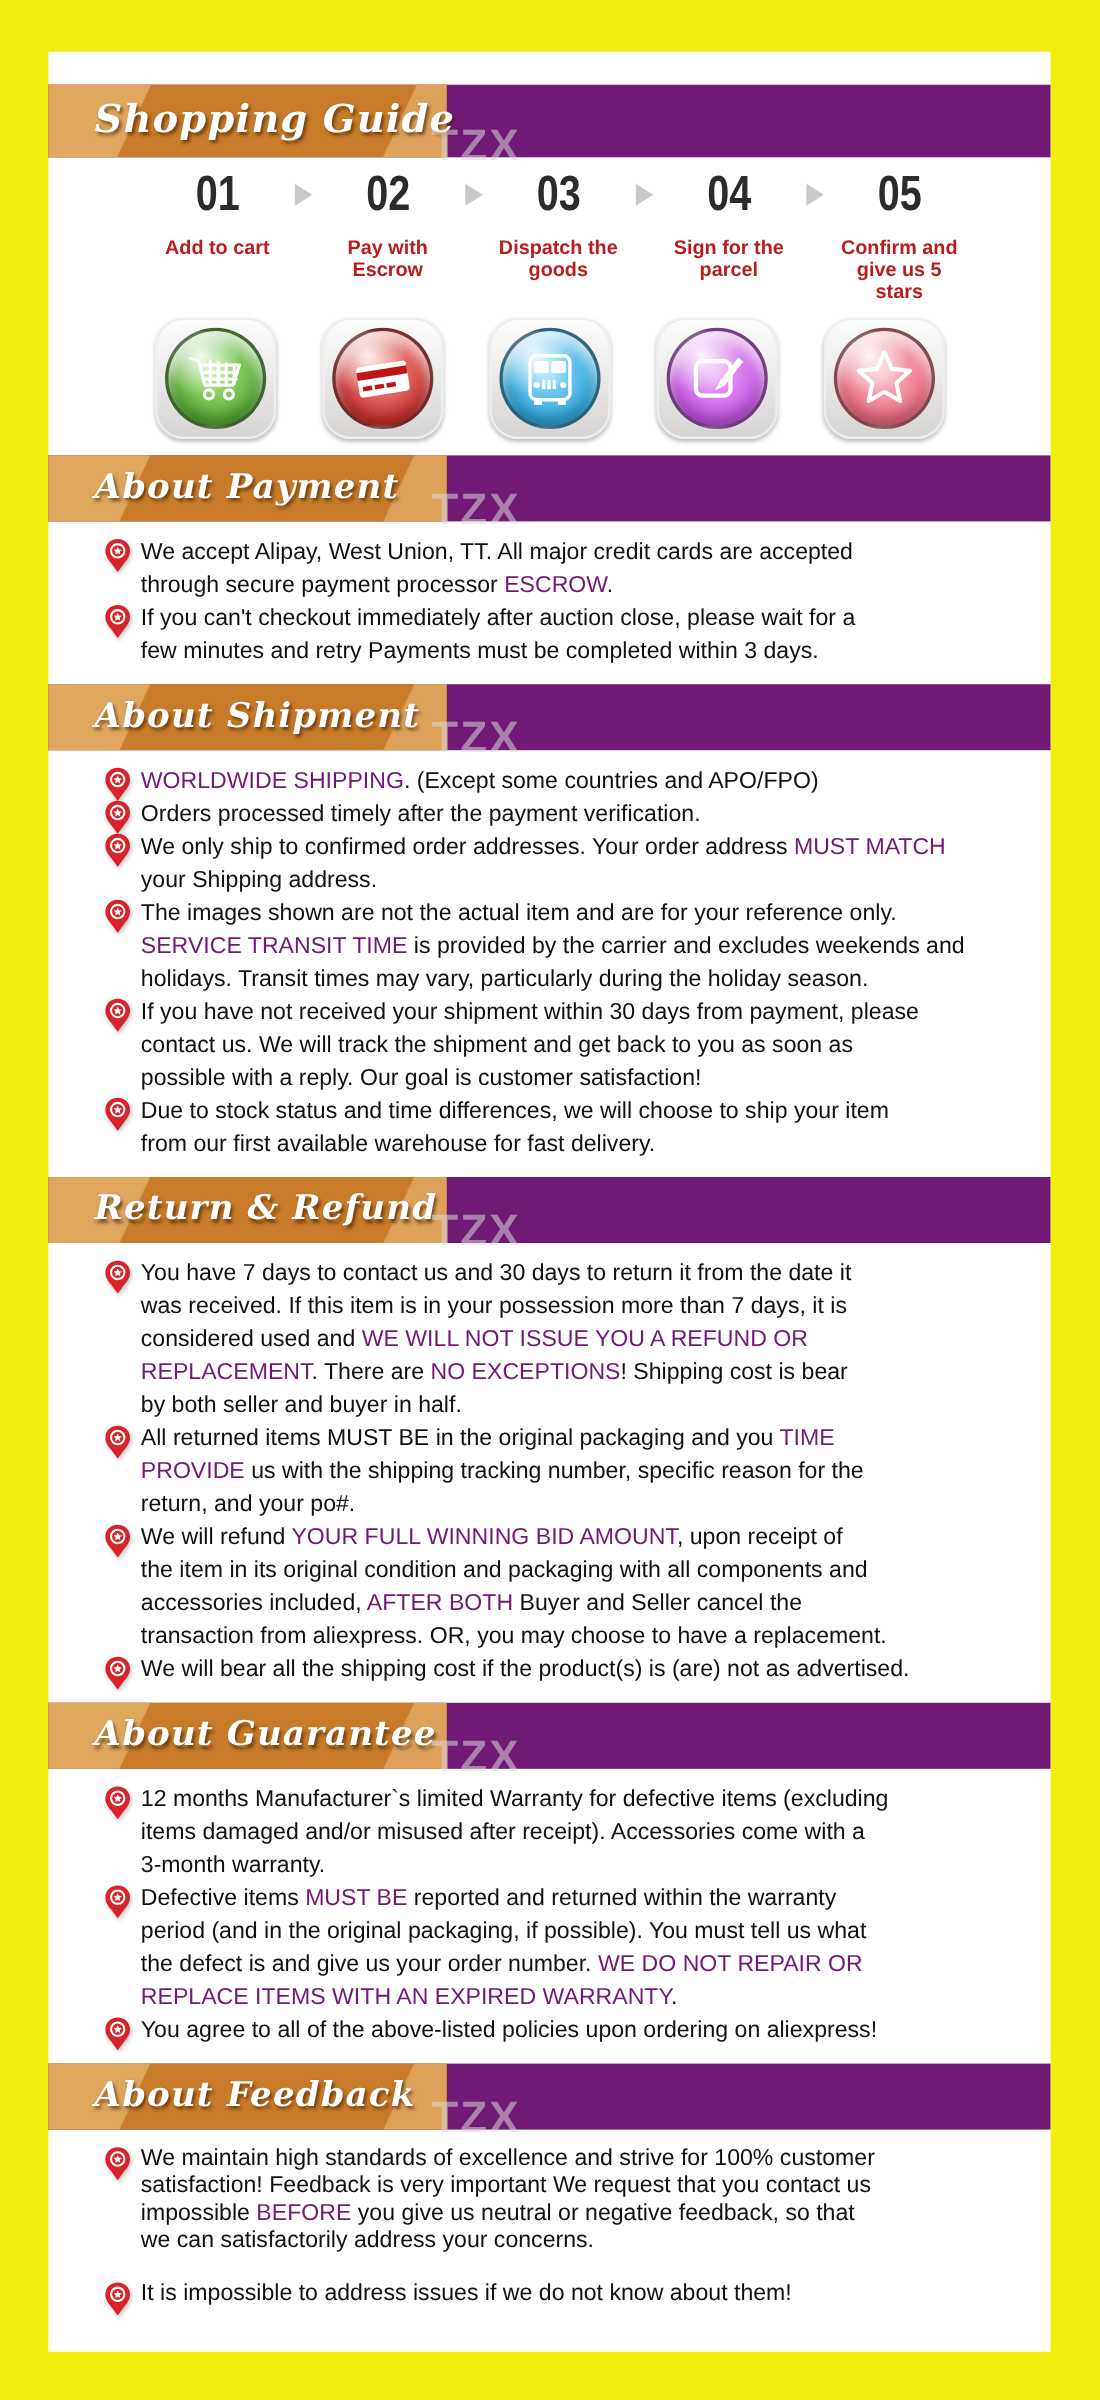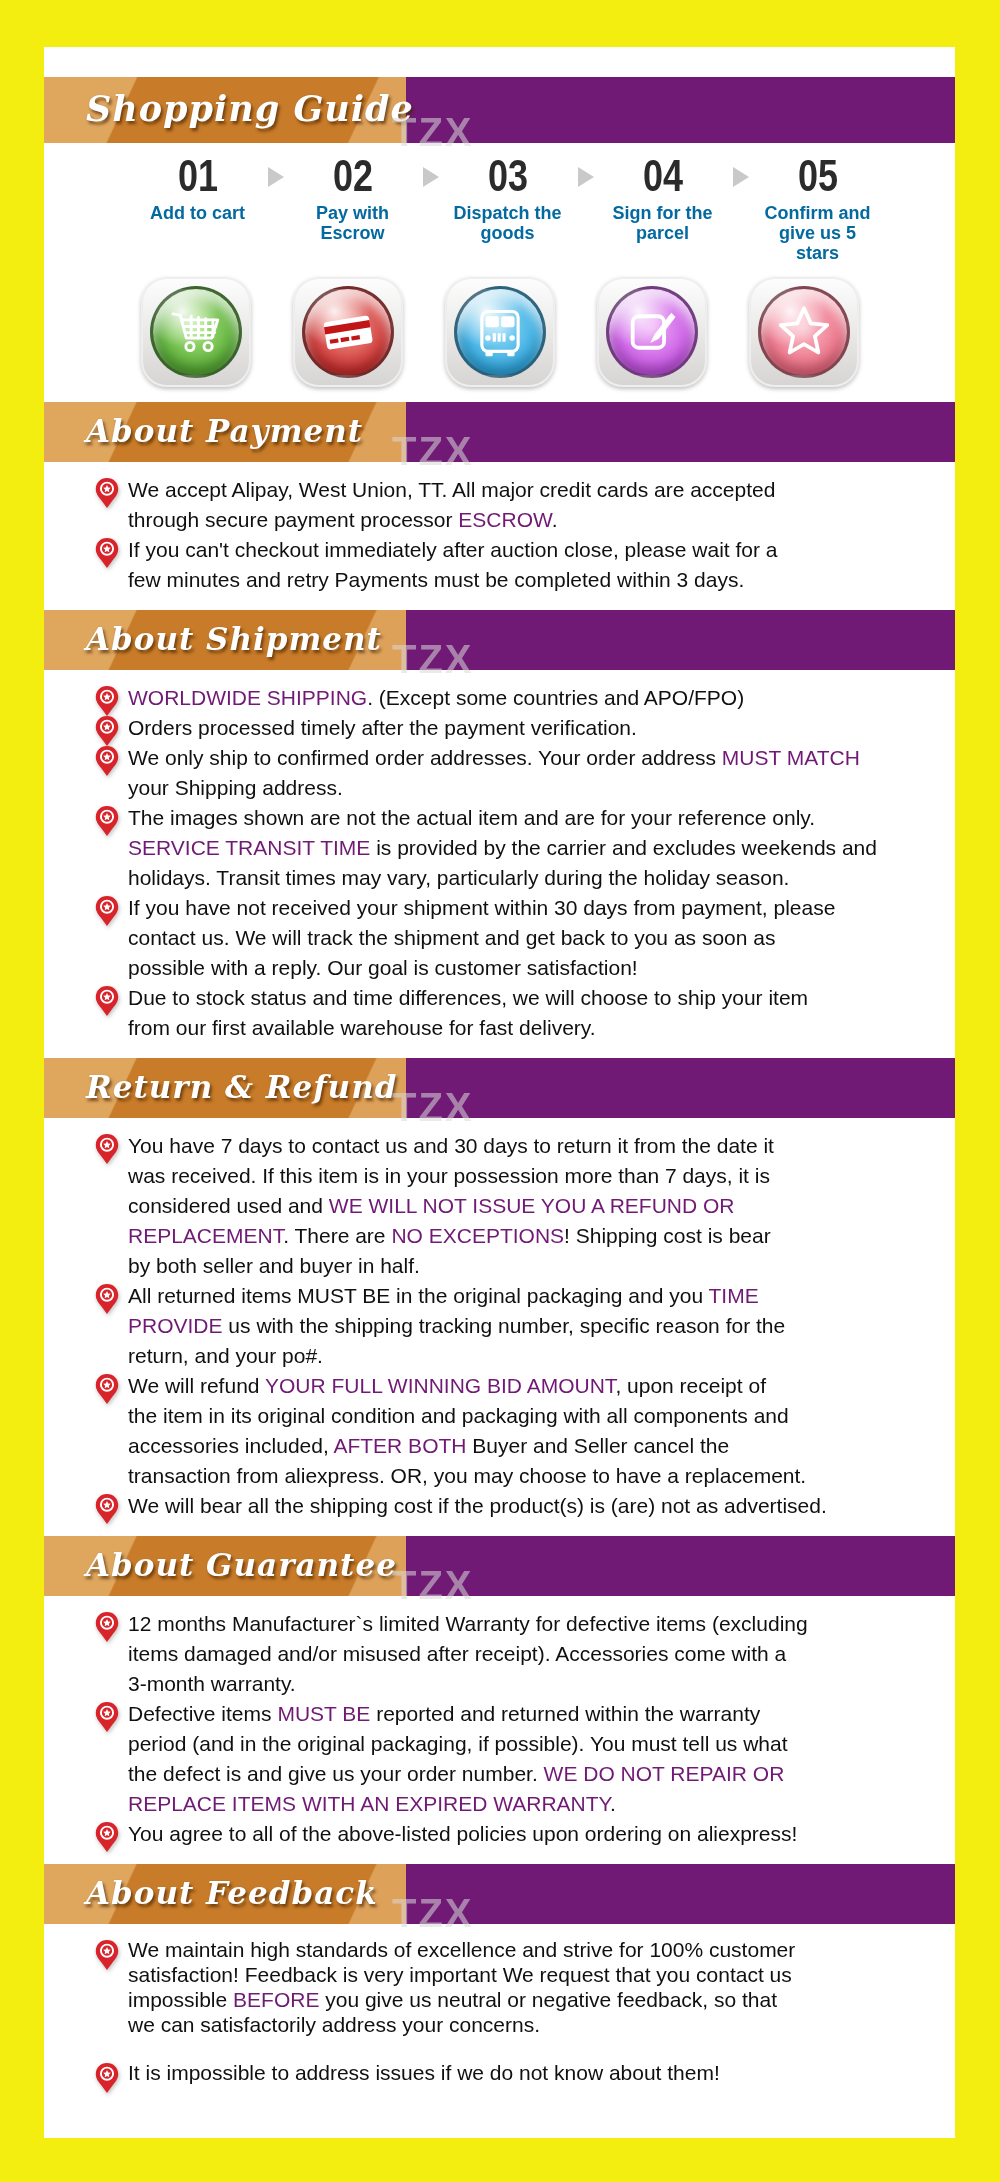--- a/index.html
+++ b/index.html
@@ -44,21 +44,21 @@
   .steps{
     display:flex;justify-content:center;align-items:flex-start;
     margin-top:10px;gap:0;padding-left:16px;
   }
   .step-col{width:120px;text-align:center;flex:0 0 auto;}
   .step-num{
     font-size:45px;font-weight:700;color:#2b2b2b;line-height:46px;
     transform:scaleX(.8);
   }
   .step-label{
-    margin-top:4px;color:#0369a1;font-size:18px;font-weight:700;
+    margin-top:16px;color:#b91c1c;font-size:18px;font-weight:700;
     line-height:20px;white-space:pre-line;
   }
   .step-arrow{
     width:0;height:0;flex:0 0 auto;margin:14px 9px 0 10px;
     border-left:16px solid #c9c9c9;
     border-top:10px solid transparent;border-bottom:10px solid transparent;
   }
   
   .icons{display:flex;justify-content:center;gap:42px;margin-top:14px;height:110px;}
   .icon-btn{

